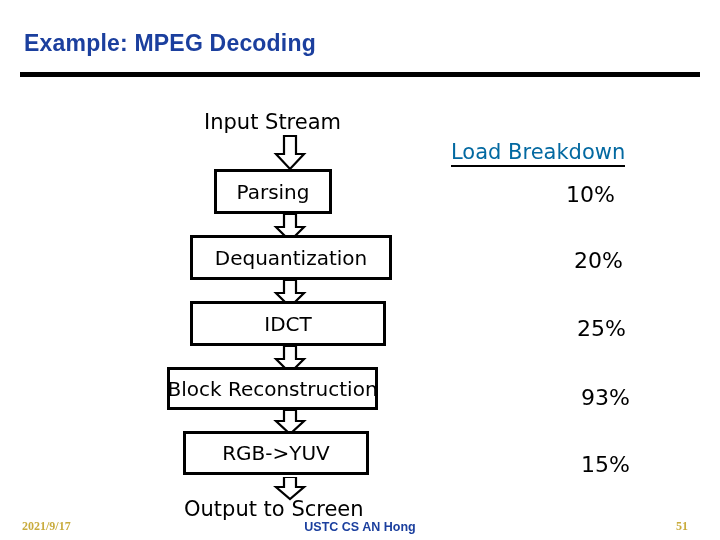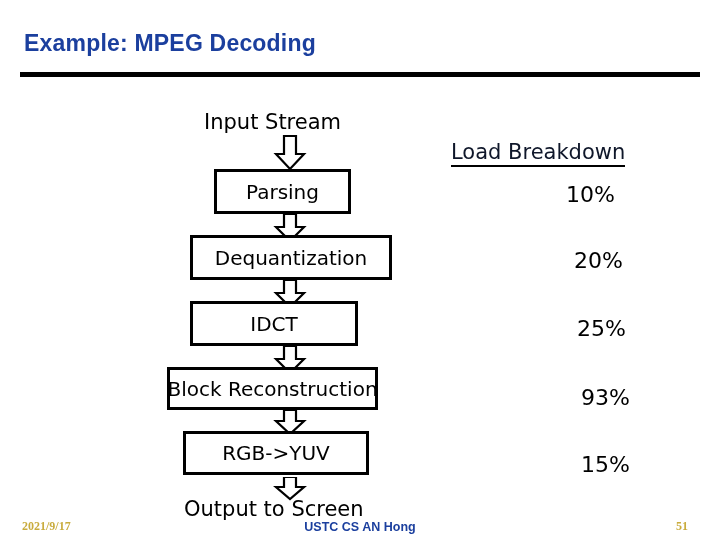--- a/index.html
+++ b/index.html
@@ -67,21 +67,21 @@
   
   .block-arrow {
     position: absolute;
   }
 
   
   #load-breakdown-heading {
     position: absolute;
     font-family: "DejaVu Sans", sans-serif;
     font-size: 21px;
-    color: #0f172a;
+    color: #0369a1;
     white-space: nowrap;
     border-bottom: 2px solid #000000;
     padding-bottom: 1px;
   }
   .load-value {
     position: absolute;
     font-family: "DejaVu Sans", sans-serif;
     font-size: 22px;
     color: #000000;
     white-space: nowrap;
@@ -120,41 +120,41 @@
   <div id="title-rule"></div>
 
   <div class="flow-label" style="left:204px; top:102px; width:160px;">Input Stream</div>
 
   <div class="block-arrow" style="left:271px; top:127px;">
     <svg width="38" height="36" viewBox="0 0 38 36" aria-hidden="true">
       <polygon points="13,1 25,1 25,19 33,19 19,34 5,19 13,19" fill="#ffffff" stroke="#000000" stroke-width="2.2"></polygon>
     </svg>
   </div>
 
-  <div class="flow-box" style="left:214px; top:161px; width:137px; height:45px;">
+  <div class="flow-box" style="left:214px; top:161px; width:118px; height:45px;">
     <span class="box-label">Parsing</span>
   </div>
 
   <div class="block-arrow" style="left:271px; top:206px;">
     <svg width="38" height="29" viewBox="0 0 38 29" aria-hidden="true">
       <polygon points="13,0 25,0 25,13 33,13 19,27 5,13 13,13" fill="#ffffff" stroke="#000000" stroke-width="2.2"></polygon>
     </svg>
   </div>
 
   <div class="flow-box" style="left:190px; top:227px; width:202px; height:45px;">
     <span class="box-label">Dequantization</span>
   </div>
 
   <div class="block-arrow" style="left:271px; top:272px;">
     <svg width="38" height="29" viewBox="0 0 38 29" aria-hidden="true">
       <polygon points="13,0 25,0 25,13 33,13 19,27 5,13 13,13" fill="#ffffff" stroke="#000000" stroke-width="2.2"></polygon>
     </svg>
   </div>
 
-  <div class="flow-box" style="left:190px; top:293px; width:168px; height:45px;">
+  <div class="flow-box" style="left:190px; top:293px; width:196px; height:45px;">
     <span class="box-label">IDCT</span>
   </div>
 
   <div class="block-arrow" style="left:271px; top:338px;">
     <svg width="38" height="29" viewBox="0 0 38 29" aria-hidden="true">
       <polygon points="13,0 25,0 25,13 33,13 19,27 5,13 13,13" fill="#ffffff" stroke="#000000" stroke-width="2.2"></polygon>
     </svg>
   </div>
 
   <div class="flow-box" style="left:167px; top:359px; width:211px; height:43px;">

